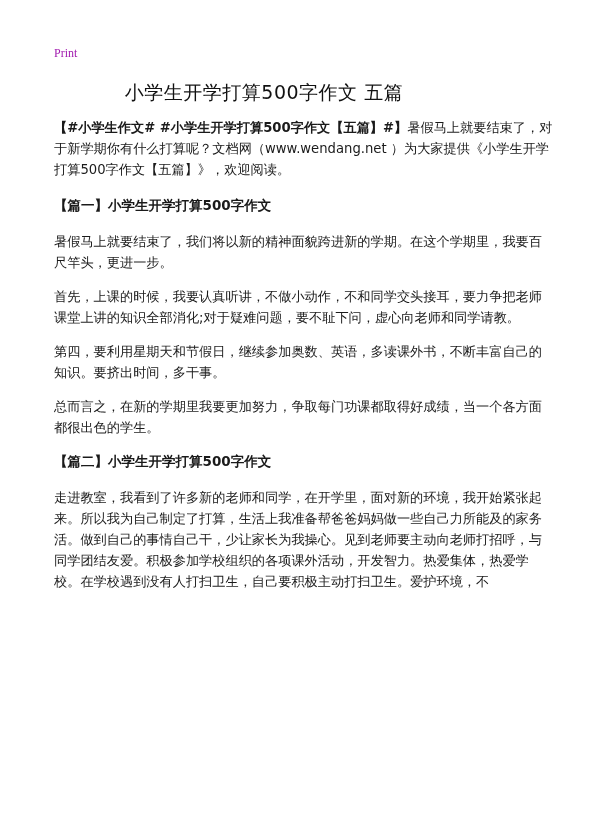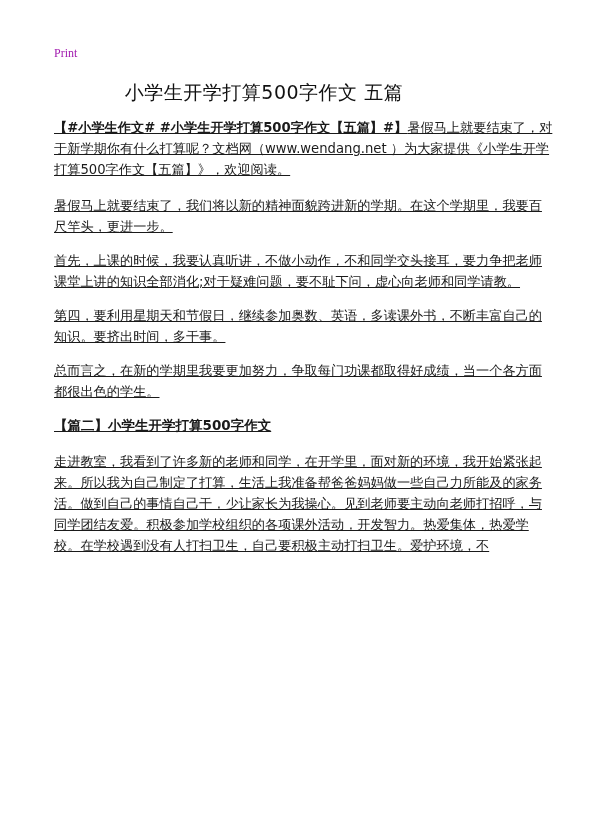--- a/index.html
+++ b/index.html
@@ -9,34 +9,35 @@
     font-family: "Liberation Serif", serif; font-size: 12px; color: #a21caf;
   }
   .title {
     position: absolute; left: 0; width: 528px; top: 80px; text-align: center;
     font-family: "DejaVu Sans", sans-serif; font-size: 19px; color: #111; letter-spacing: 0.5px;
   }
   .content {
     position: absolute; left: 54px; top: 117px; width: 500px;
     font-family: "DejaVu Sans", sans-serif; font-size: 13.2px; line-height: 21px; color: #1a1a1a;
   }
-  .content p { margin: 0 0 13px 0; text-decoration: underline; }
+  .content p { margin: 0 0 13px 0; }
   .intro b { font-weight: bold; }
   .section-heading { font-weight: bold; font-size: 13.5px; margin: 0 0 15px 0 !important; }
   .intro { margin-bottom: 15px !important; }
 </style>
 </head>
 <body>
 
 <div class="print-link">Print</div>
 <div class="title">小学生开学打算500字作文  五篇</div>
 
 <div class="content">
   <p class="intro"><b>【#小学生作文# #小学生开学打算500字作文【五篇】#】</b><span>暑假马上就要结束了，对于新学期你有什么打算呢？文档网（www.wendang.net ）为大家提供《小学生开学打算500字作文【五篇】》，欢迎阅读。</span></p>
 
+  <p class="section-heading">【篇一】小学生开学打算500字作文</p>
   <p>暑假马上就要结束了，我们将以新的精神面貌跨进新的学期。在这个学期里，我要百尺竿头，更进一步。</p>
   <p>首先，上课的时候，我要认真听讲，不做小动作，不和同学交头接耳，要力争把老师课堂上讲的知识全部消化;对于疑难问题，要不耻下问，虚心向老师和同学请教。</p>
   <p>第四，要利用星期天和节假日，继续参加奥数、英语，多读课外书，不断丰富自己的知识。要挤出时间，多干事。</p>
   <p>总而言之，在新的学期里我要更加努力，争取每门功课都取得好成绩，当一个各方面都很出色的学生。</p>
 
   <p class="section-heading">【篇二】小学生开学打算500字作文</p>
   <p>走进教室，我看到了许多新的老师和同学，在开学里，面对新的环境，我开始紧张起来。所以我为自己制定了打算，生活上我准备帮爸爸妈妈做一些自己力所能及的家务活。做到自己的事情自己干，少让家长为我操心。见到老师要主动向老师打招呼，与同学团结友爱。积极参加学校组织的各项课外活动，开发智力。热爱集体，热爱学校。在学校遇到没有人打扫卫生，自己要积极主动打扫卫生。爱护环境，不</p>
 </div>
 
 </body></html>

